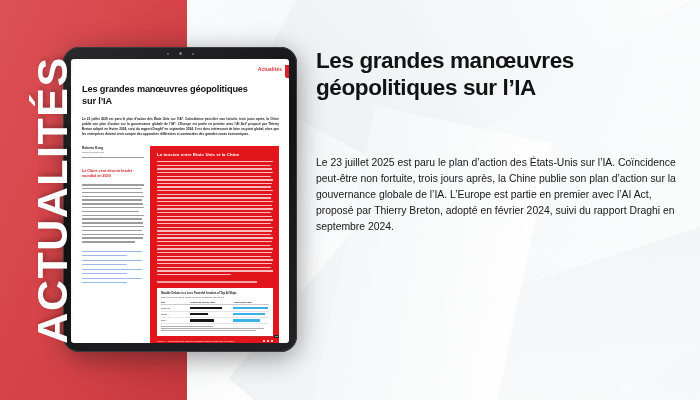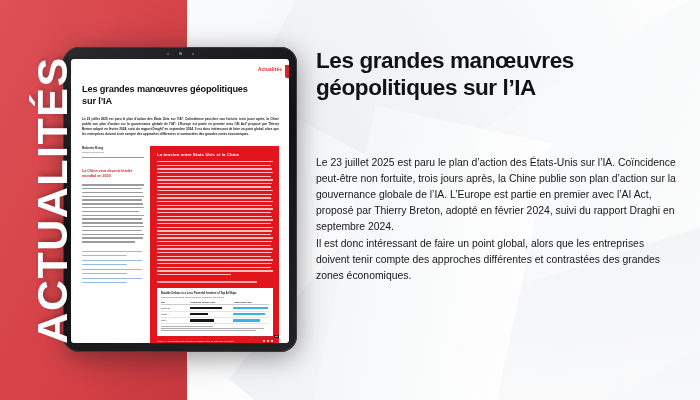--- a/index.html
+++ b/index.html
@@ -566,17 +566,16 @@
         </div>
 
       </div>
     </div>
   </div>
 
   <div class="content">
     <div class="headline">Les grandes manœuvres géopolitiques sur l’IA</div>
     <div class="body-copy">
       <p>Le 23 juillet 2025 est paru le plan d’action des États-Unis sur l’IA. Coïncidence peut-être non fortuite, trois jours après, la Chine publie son plan d’action sur la gouvernance globale de l’IA. L’Europe est partie en premier avec l’AI Act, proposé par Thierry Breton, adopté en février 2024, suivi du rapport Draghi en septembre 2024.</p>
-      <p>Il est donc intéressant de faire un point global, alors que les entreprises doivent tenir compte des approches différentes et contrastées des grandes zones économiques.</p>
     </div>
   </div>
 
 </div>
 
 </body></html>

